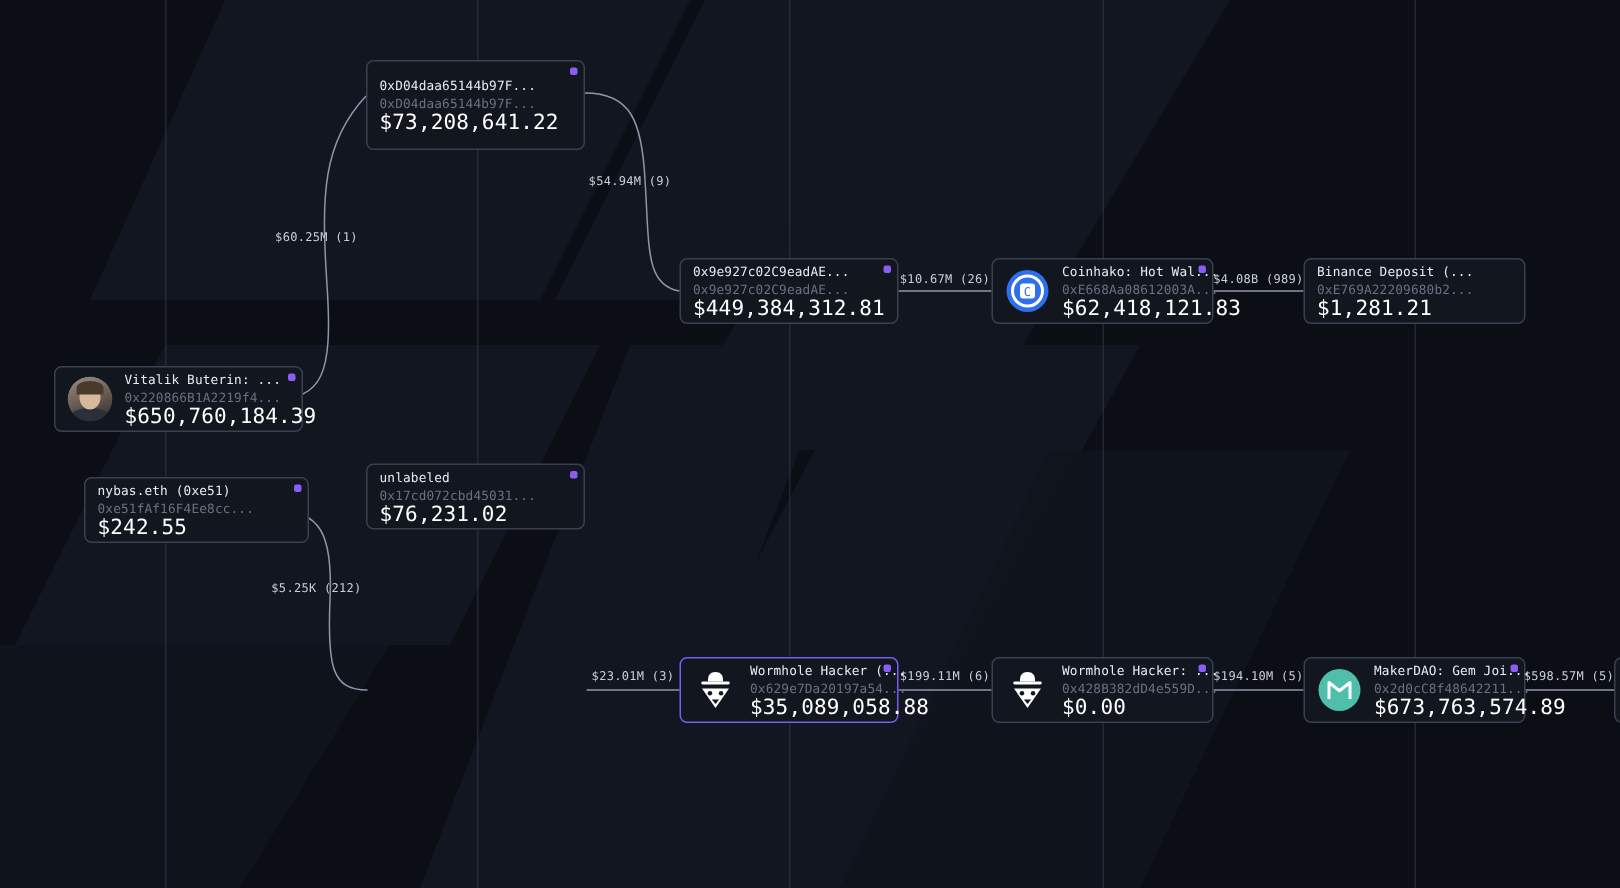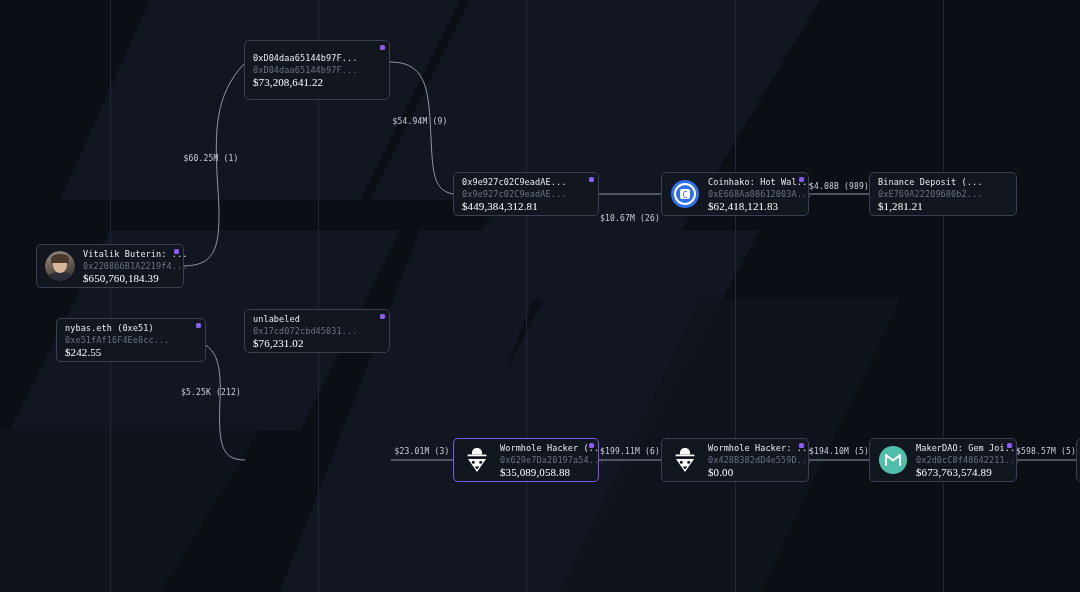--- a/index.html
+++ b/index.html
@@ -111,25 +111,24 @@
   }
   .node-addr {
     color: #6a7182;
     font-size: 8.5px;
     line-height: 10px;
     white-space: nowrap;
     letter-spacing: .1px;
   }
   .node-value {
     color: #ffffff;
-    font-size: 11px;
+    font-size: 14px;
     line-height: 10px;
     white-space: nowrap;
     letter-spacing: .1px;
-    font-family: Liberation Serif, serif;
   }
   
   .avatar {
     width: 30px;
     height: 30px;
     border-radius: 50%;
     background: linear-gradient(160deg, #9a8d86 0%, #6d6158 45%, #2f2a27 100%);
     position: relative;
     overflow: hidden;
   }
@@ -197,21 +196,21 @@
       <path class="edge-path" d="M 182,340 C 214,340 222,356 220,400 C 218,446 222,460 245,460" stroke="#8f96a8"></path>
       <path class="edge-path" d="M 391,460 L 453,460" stroke="#8f96a8"></path>
       <path class="edge-path" d="M 599,460 L 661,460" stroke="#8f96a8"></path>
       <path class="edge-path" d="M 809,460 L 869,460" stroke="#8f96a8"></path>
       <path class="edge-path" d="M 1017,460 L 1080,460" stroke="#8f96a8"></path>
     </svg>
 
   <div id="overlay" style="position:absolute;inset:0;">
       <div class="edge-label" style="left: 211px; top: 158px;">$60.25M (1)</div>
       <div class="edge-label" style="left: 420px; top: 121px;">$54.94M (9)</div>
-      <div class="edge-label" style="left: 630px; top: 186px; margin-top: 32px;">$10.67M (26)</div>
+      <div class="edge-label" style="left: 630px; top: 186px;">$10.67M (26)</div>
       <div class="edge-label" style="left: 839px; top: 186px;">$4.08B (989)</div>
       <div class="edge-label" style="left: 211px; top: 392px;">$5.25K (212)</div>
       <div class="edge-label" style="left: 422px; top: 451px;">$23.01M (3)</div>
       <div class="edge-label" style="left: 630px; top: 451px;">$199.11M (6)</div>
       <div class="edge-label" style="left: 839px; top: 451px;">$194.10M (5)</div>
       <div class="edge-label" style="left: 1046px; top: 451px;">$598.57M (5)</div>
       <div class="node" style="left: 244px; top: 40px; width: 146px; height: 60px;">
         <span class="node-dot"></span>
         <span class="node-text">
           <span class="node-title">0xD04daa65144b97F...</span>
@@ -243,21 +242,21 @@
           <span class="node-value">$62,418,121.83</span>
         </span>
       </div>
       <div class="node" style="left: 869px; top: 172px; width: 148px; height: 44px;">
         <span class="node-text">
           <span class="node-title">Binance Deposit (...</span>
           <span class="node-addr">0xE769A22209680b2...</span>
           <span class="node-value">$1,281.21</span>
         </span>
       </div>
-      <div class="node" style="left: 36px; top: 244px; width: 148px; height: 44px;">
+      <div class="node" style="left: 36px; top: 244px; width: 166px; height: 44px;">
         <span class="node-dot"></span>
         <span class="node-icon">
           <span class="avatar">
             <span class="body"></span>
             <span class="face"></span>
             <span class="hair"></span>
           </span>
         </span>
         <span class="node-text">
           <span class="node-title">Vitalik Buterin: ...</span>

